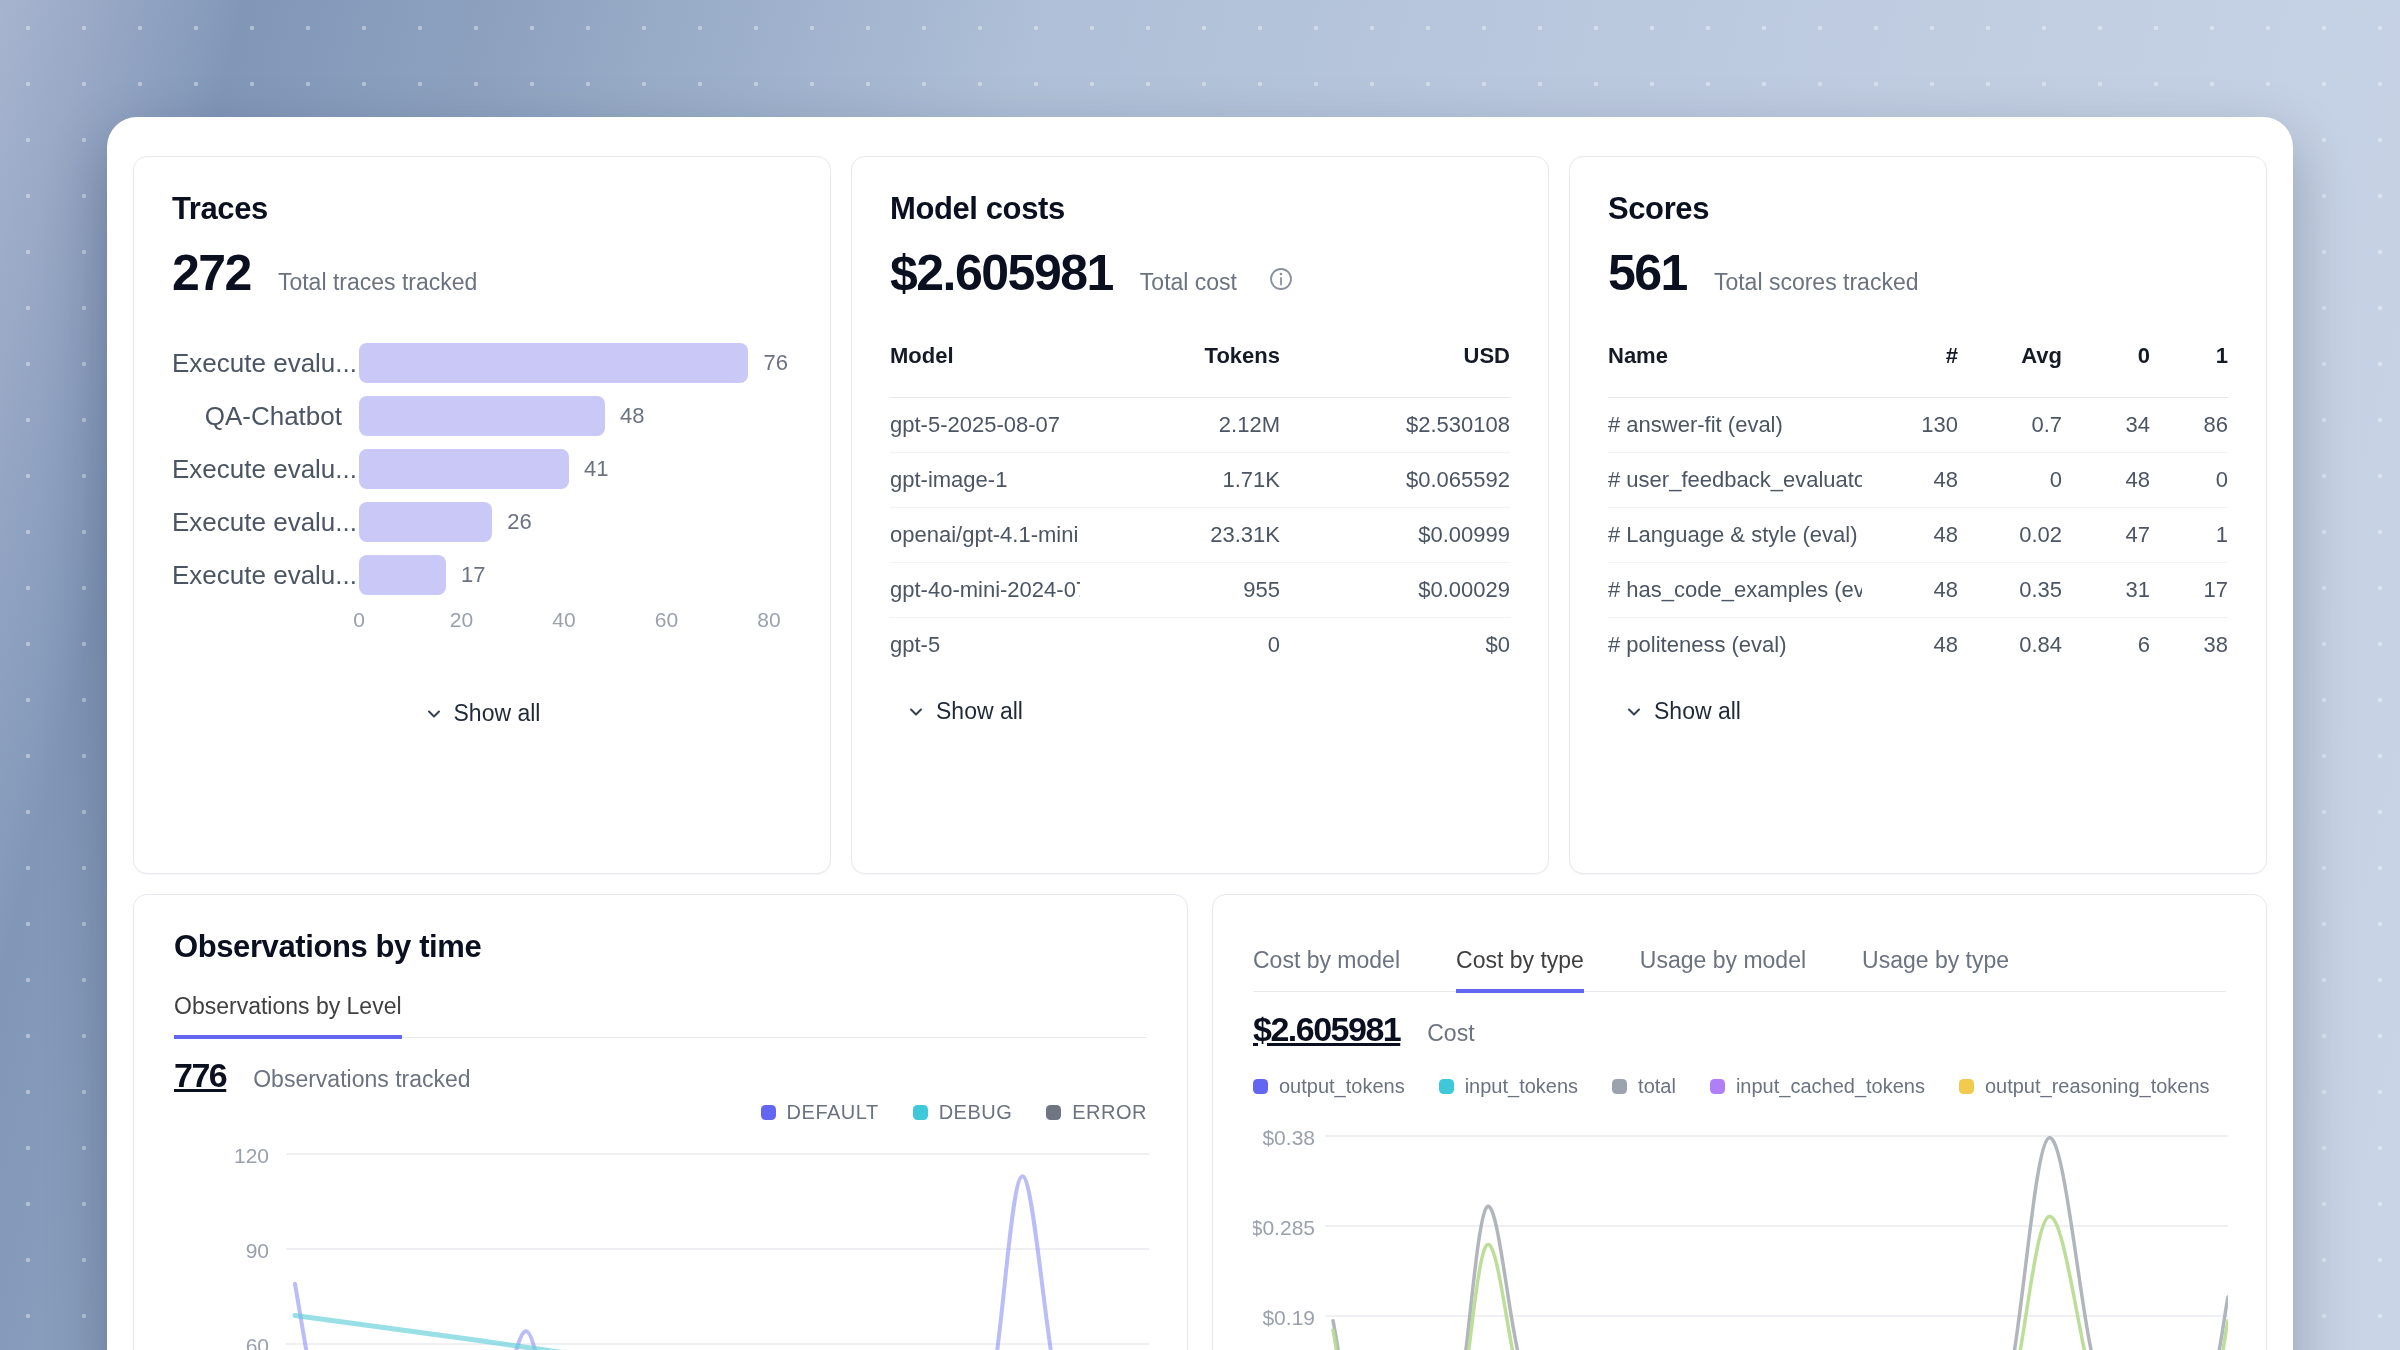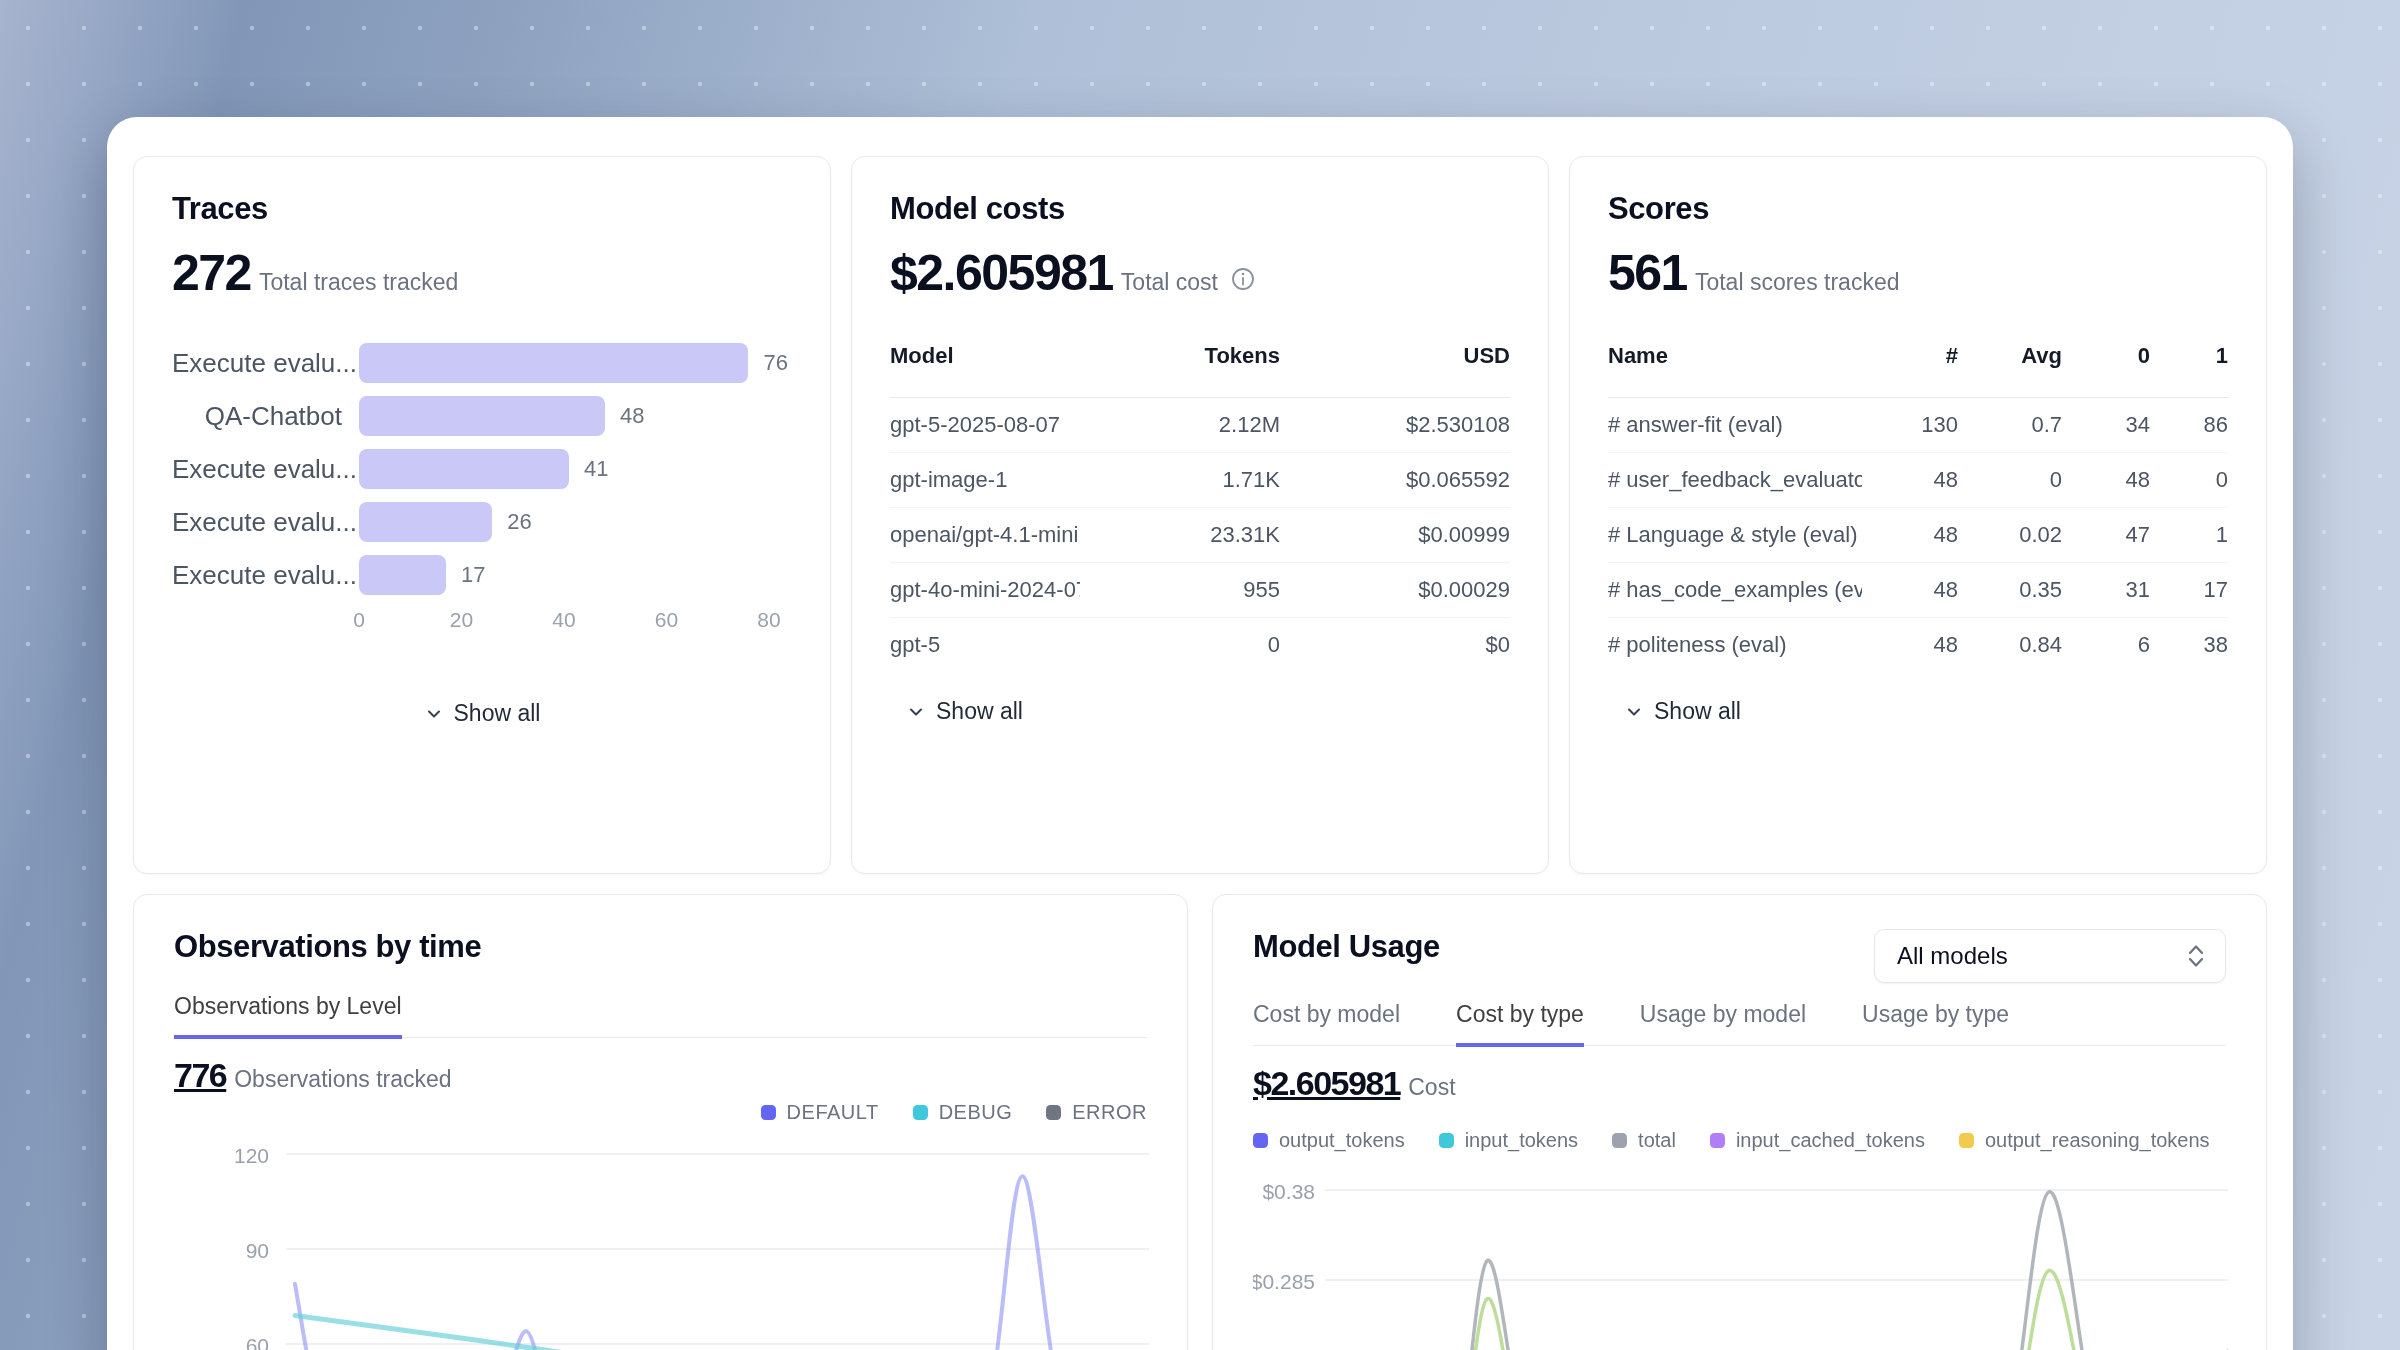--- a/index.html
+++ b/index.html
@@ -19,21 +19,21 @@
   .row-top{display:grid;grid-template-columns:1fr 1fr 1fr;gap:20px;}
   .row-bottom{display:grid;grid-template-columns:1fr 1fr;gap:24px;margin-top:20px;}
   .card{
     background:#fff;border:1.5px solid #e7e9ef;border-radius:14px;
     box-shadow:0 1px 2px rgba(16,24,40,0.04);
     padding:34px 38px;box-sizing:border-box;position:relative;overflow:hidden;
   }
   .row-top .card{height:718px;}
   .row-bottom .card{height:648px;padding:34px 40px;}
   .card-title{font-size:31px;font-weight:700;color:#0b1020;letter-spacing:-0.4px;line-height:1.15;}
-  .metric{display:flex;align-items:baseline;gap:8px;margin-top:18px;}
+  .metric{display:flex;align-items:baseline;gap:27px;margin-top:18px;}
   .metric-big{font-size:50px;font-weight:700;color:#0b1020;letter-spacing:-1.5px;line-height:1.15;}
   .row-bottom .metric-big{font-size:34px;text-decoration:underline;}
   .metric-label{font-size:23px;color:#6b7280;}
   .info-icon{display:inline-flex;margin-left:4px;transform:translateY(2px);}
 
   
   .trace-chart{margin-top:41px;}
   .trace-row{display:flex;align-items:center;height:40px;margin-bottom:13px;}
   .trace-label{width:170px;min-width:170px;text-align:right;padding-right:17px;font-size:26px;color:#4b5563;
     white-space:nowrap;overflow:hidden;}
@@ -293,30 +293,20 @@
             <text x="95" y="211.002" text-anchor="end" fill="#9aa1ad" font-size="21">60</text>
             <line x1="112" y1="297.003" x2="975" y2="297.003" stroke="#e9ebef" stroke-width="1.5"></line>
             <text x="95" y="306.003" text-anchor="end" fill="#9aa1ad" font-size="21">30</text>
             <path d="M121 141.8347C123.84666666666666 158.19598333333334 131.675 206.75205 138.08 240.0024C144.485 273.25275 148.04333333333335 317.05876666666666 159.43 341.3368C170.81666666666666 365.6148333333333 188.60833333333335 378.8094166666667 206.4 385.67060000000004C224.19166666666666 392.53178333333335 248.38833333333335 393.0595666666667 266.18 382.5039C283.9716666666667 371.9482333333333 298.91666666666663 354.53138333333334 313.15 322.33660000000003C327.3833333333333 290.1418166666667 340.1933333333334 191.44633333333334 351.58000000000004 189.33520000000001C362.9666666666667 187.2240666666667 372.2183333333333 284.3362 381.46999999999997 309.6698C390.72166666666664 335.0034 398.8346666666667 347.67019999999997 407.09000000000003 341.3368C415.3453333333334 335.0034 421.75033333333334 273.7805333333333 431.002 271.6694C440.2536666666667 269.55826666666667 448.7936666666667 314.94763333333333 462.6 328.67C476.40633333333335 342.3923666666667 496.04833333333335 358.22586666666666 513.84 354.0036C531.6316666666667 349.78133333333335 550.8466666666667 312.30871666666667 569.35 303.3364C587.8533333333334 294.3640833333334 608.4916666666666 294.3640833333334 624.8599999999999 300.16970000000003C641.2283333333332 305.9753166666667 651.9033333333334 326.0310833333333 667.5600000000001 338.1701C683.2166666666667 350.3091166666667 700.2966666666666 368.25375 718.8 373.0038C737.3033333333333 377.75385 762.2116666666667 387.25395000000003 778.58 366.67040000000003C794.9483333333334 346.08685 805.3386666666667 304.91975 817.01 249.5025C828.6813333333333 194.08525 837.2213333333333 33.11133333333333 848.608 34.1669C859.9946666666666 35.22246666666667 872.8046666666667 213.08545 885.33 255.8359C897.8553333333334 298.58635000000004 908.815 296.47521666666665 923.76 290.6696C938.7049999999999 284.86398333333335 966.46 232.61343333333335 975 221.00220000000002" fill="none" stroke="#8486f2" stroke-width="4" stroke-opacity="0.55" stroke-linejoin="round" stroke-linecap="round"></path>
             <path d="M121 173.5017C159.43 178.77953333333335 263.33333333333337 192.5019 351.58000000000004 205.1687C439.8266666666667 217.8355 546.5766666666667 235.25235 650.48 249.5025C754.3833333333333 263.75265 920.9133333333333 283.8084166666667 975 290.6696" fill="none" stroke="#62ced8" stroke-width="5" stroke-opacity="0.65" stroke-linejoin="round" stroke-linecap="round"></path>
           </svg>
       </div>
     </div>
 
     <div class="card">
-      <div class="mu-header">
-        <div class="card-title">Model Usage</div>
-        <div class="select-box">
-          <span>All models</span>
-          <svg width="22" height="30" viewBox="0 0 22 30">
-              <path d="M5 12 L11 5.5 L17 12" fill="none" stroke="#6b7280" stroke-width="2.2" stroke-linecap="round" stroke-linejoin="round"></path>
-              <path d="M5 18 L11 24.5 L17 18" fill="none" stroke="#6b7280" stroke-width="2.2" stroke-linecap="round" stroke-linejoin="round"></path>
-            </svg>
-        </div>
-      </div>
       <div class="tabs" style="margin-top:18px;">
         <span class="tab">Cost by model</span>
         <span class="tab active">Cost by type</span>
         <span class="tab">Usage by model</span>
         <span class="tab">Usage by type</span>
       </div>
       <div class="metric">
         <span class="metric-big">$2.605981</span>
         <span class="metric-label">Cost</span>
       </div>

